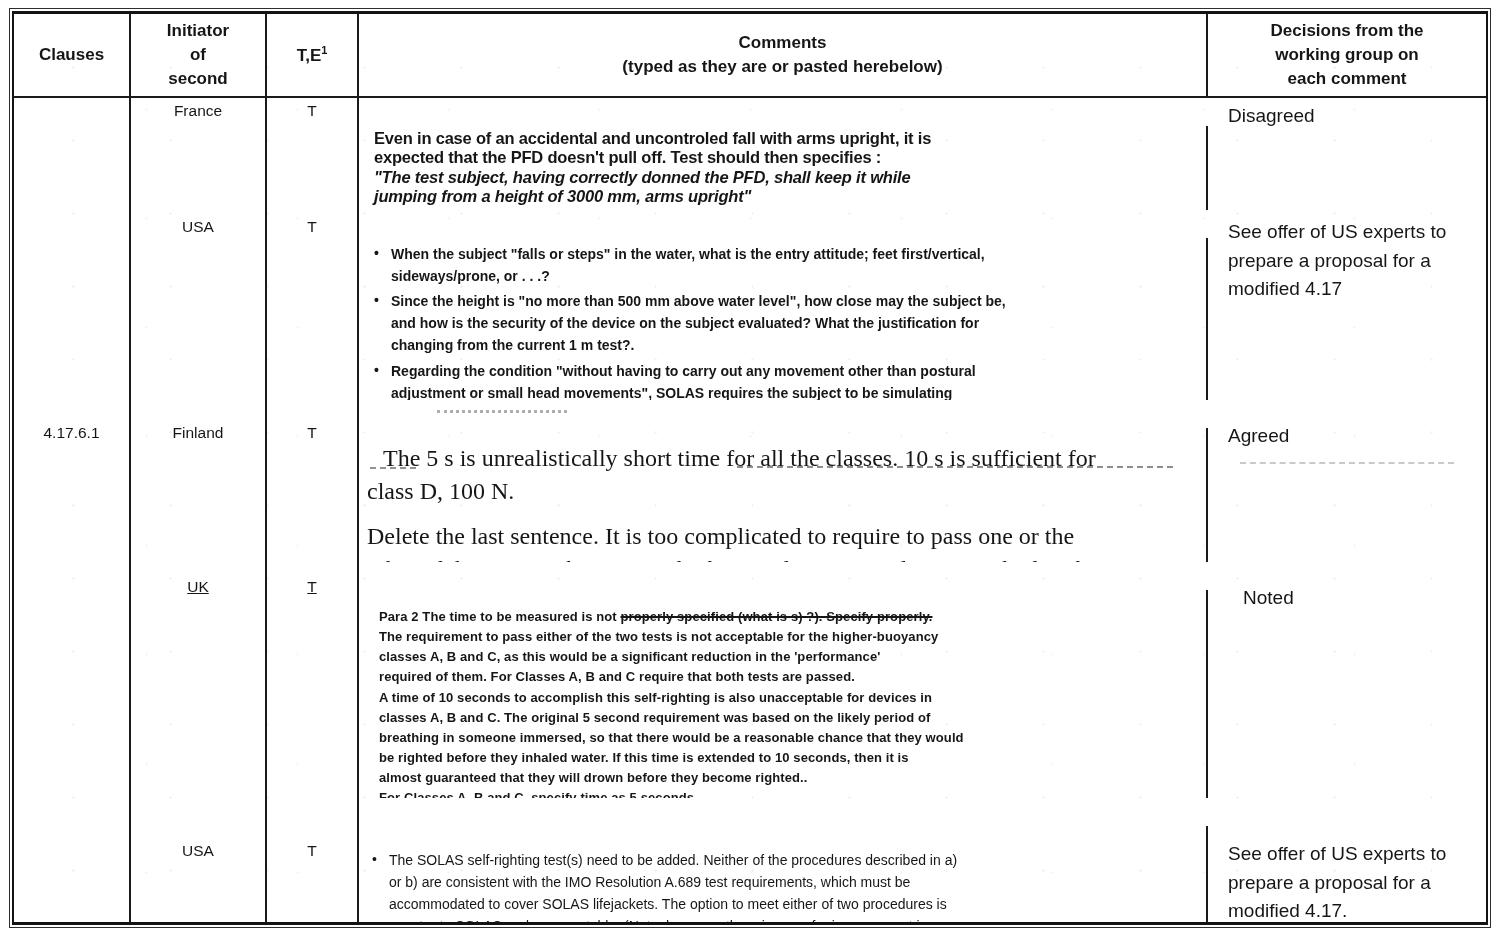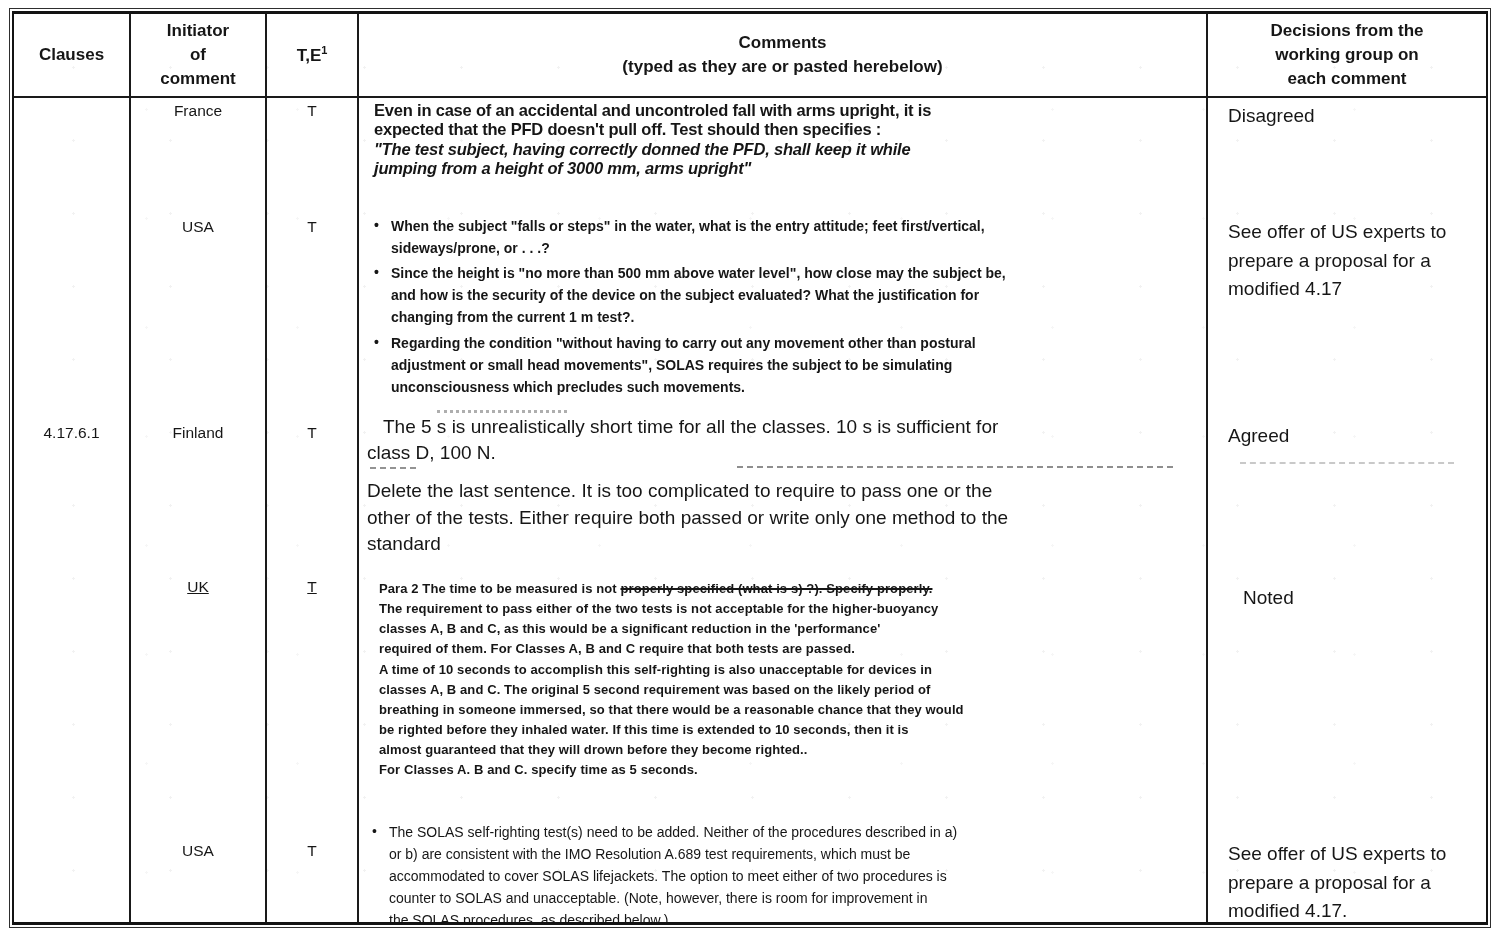--- a/index.html
+++ b/index.html
@@ -55,25 +55,25 @@
 
   
   .dcell { font-size: 19px; line-height: 1.5; padding-left: 20px; padding-right: 8px; }
   .r1d { padding-top: 4px; }
   .r2d { padding-top: 8px; }
   .r3d { padding-top: 22px; }
   .r4d { padding-top: 22px; margin-left: 15px; }
   .r5d { padding-top: 42px; }
 
   
-  .ccell { padding-right: 30px; }
+  .ccell { padding-right: 30px; margin-top: 28px; }
   .c1 { padding: 3px 0 0 15px; font-size: 16.5px; font-weight: bold; line-height: 1.17; letter-spacing: -0.2px; }
   .c1 .quote { font-style: italic; }
   .c2 { padding: 5px 0 0 15px; font-size: 14px; font-weight: bold; line-height: 1.58; }
-  .c3 { padding: 14px 30px 0 8px; font-size: 19px; font-weight: normal; line-height: 1.38; }
+  .c3 { padding: 14px 30px 0 8px; font-size: 24px; font-weight: normal; line-height: 1.38; font-family: Liberation Serif, serif; }
   .c3 .fin-p1 { text-indent: 16px; margin-bottom: 12px; }
   .c4 { padding: 17px 30px 0 20px; font-size: 13px; font-weight: bold; line-height: 1.55; letter-spacing: 0.1px; }
   .c5 { padding: 23px 0 0 13px; font-size: 14px; font-weight: normal; line-height: 1.58; }
   .strike { text-decoration: line-through; text-decoration-thickness: 2px; }
 
   .bullet-item { position: relative; padding-left: 17px; margin-bottom: 3px; }
   .bullet-item::before { content: "\2022"; position: absolute; left: 0; top: -1px; }
 
   
   .artifact { position: absolute; opacity: 0.6; }
@@ -88,21 +88,21 @@
 <div class="page">
   <div class="sheet-outer">
     <div class="sheet">
 
       <div class="cell hcell">
         <span>Clauses</span>
       </div>
       <div class="cell hcell">
         <span class="pre">Initiator
 of
-comment</span>
+second</span>
       </div>
       <div class="cell hcell">
         <span><span>T,E</span><sup>1</sup></span>
       </div>
       <div class="cell hcell">
         <span>Comments</span>
         <span>(typed as they are or pasted herebelow)</span>
       </div>
       <div class="cell hcell no-r">
         <span class="pre">Decisions from the

